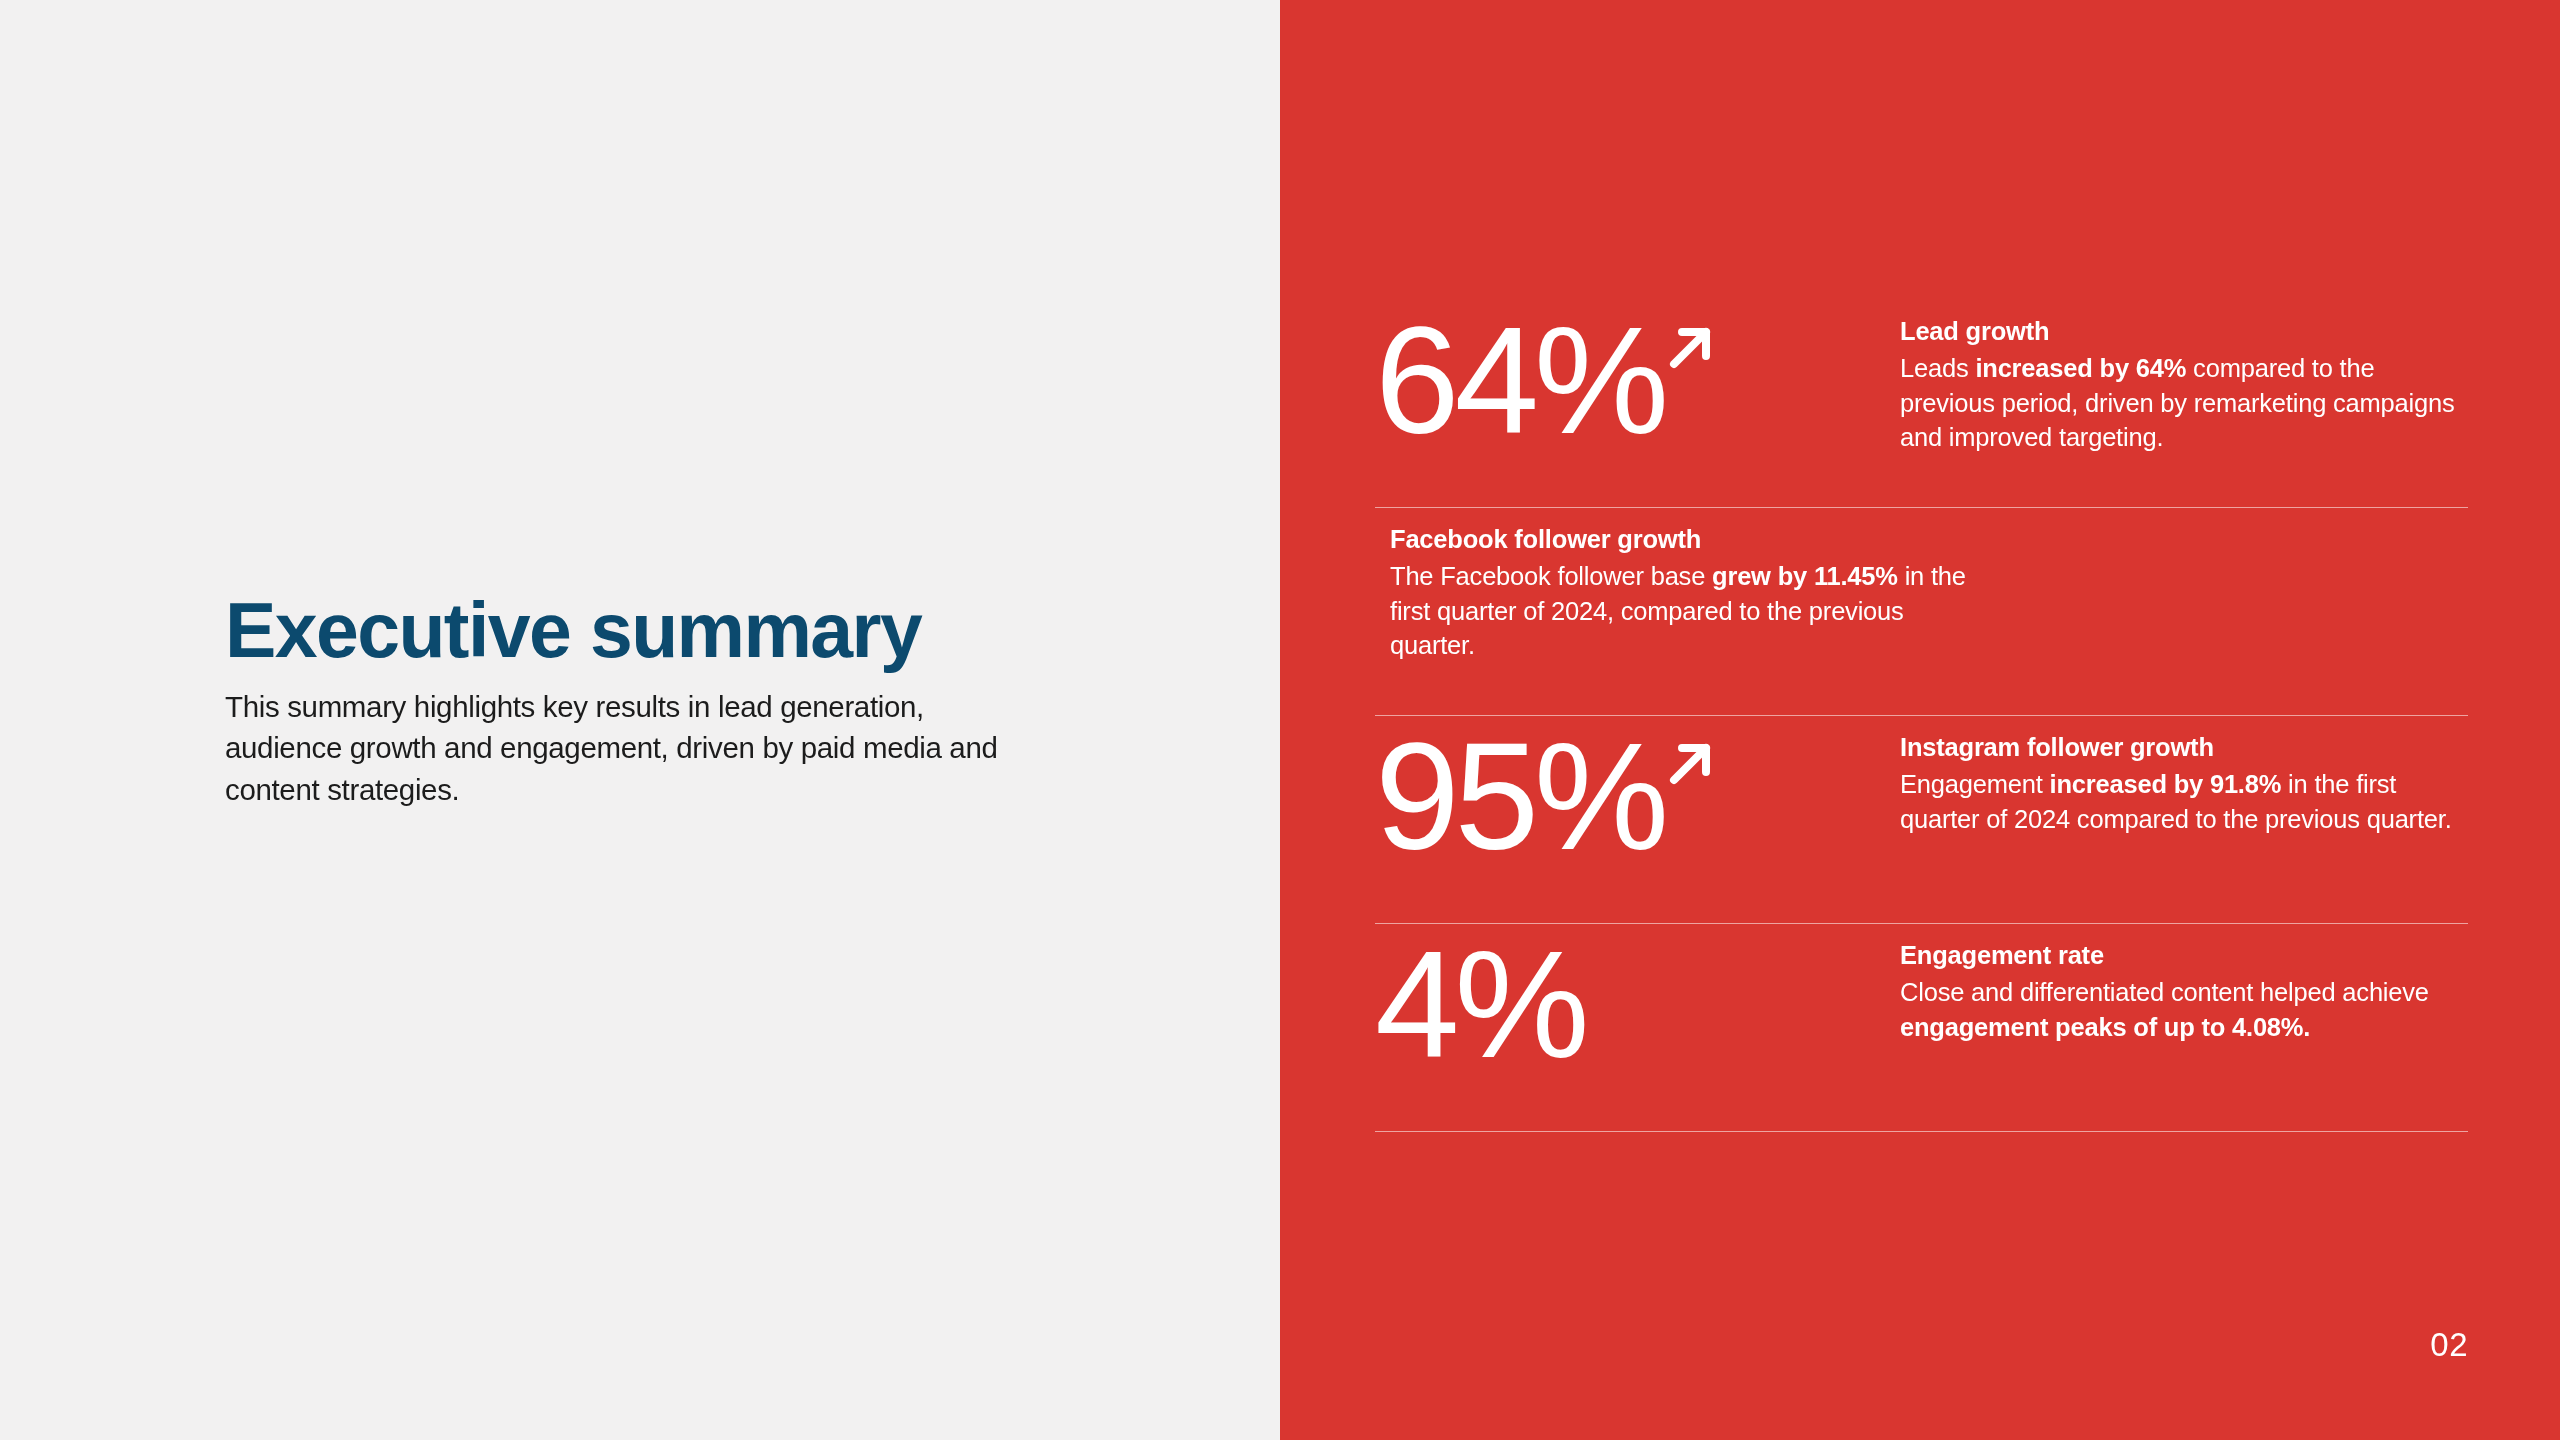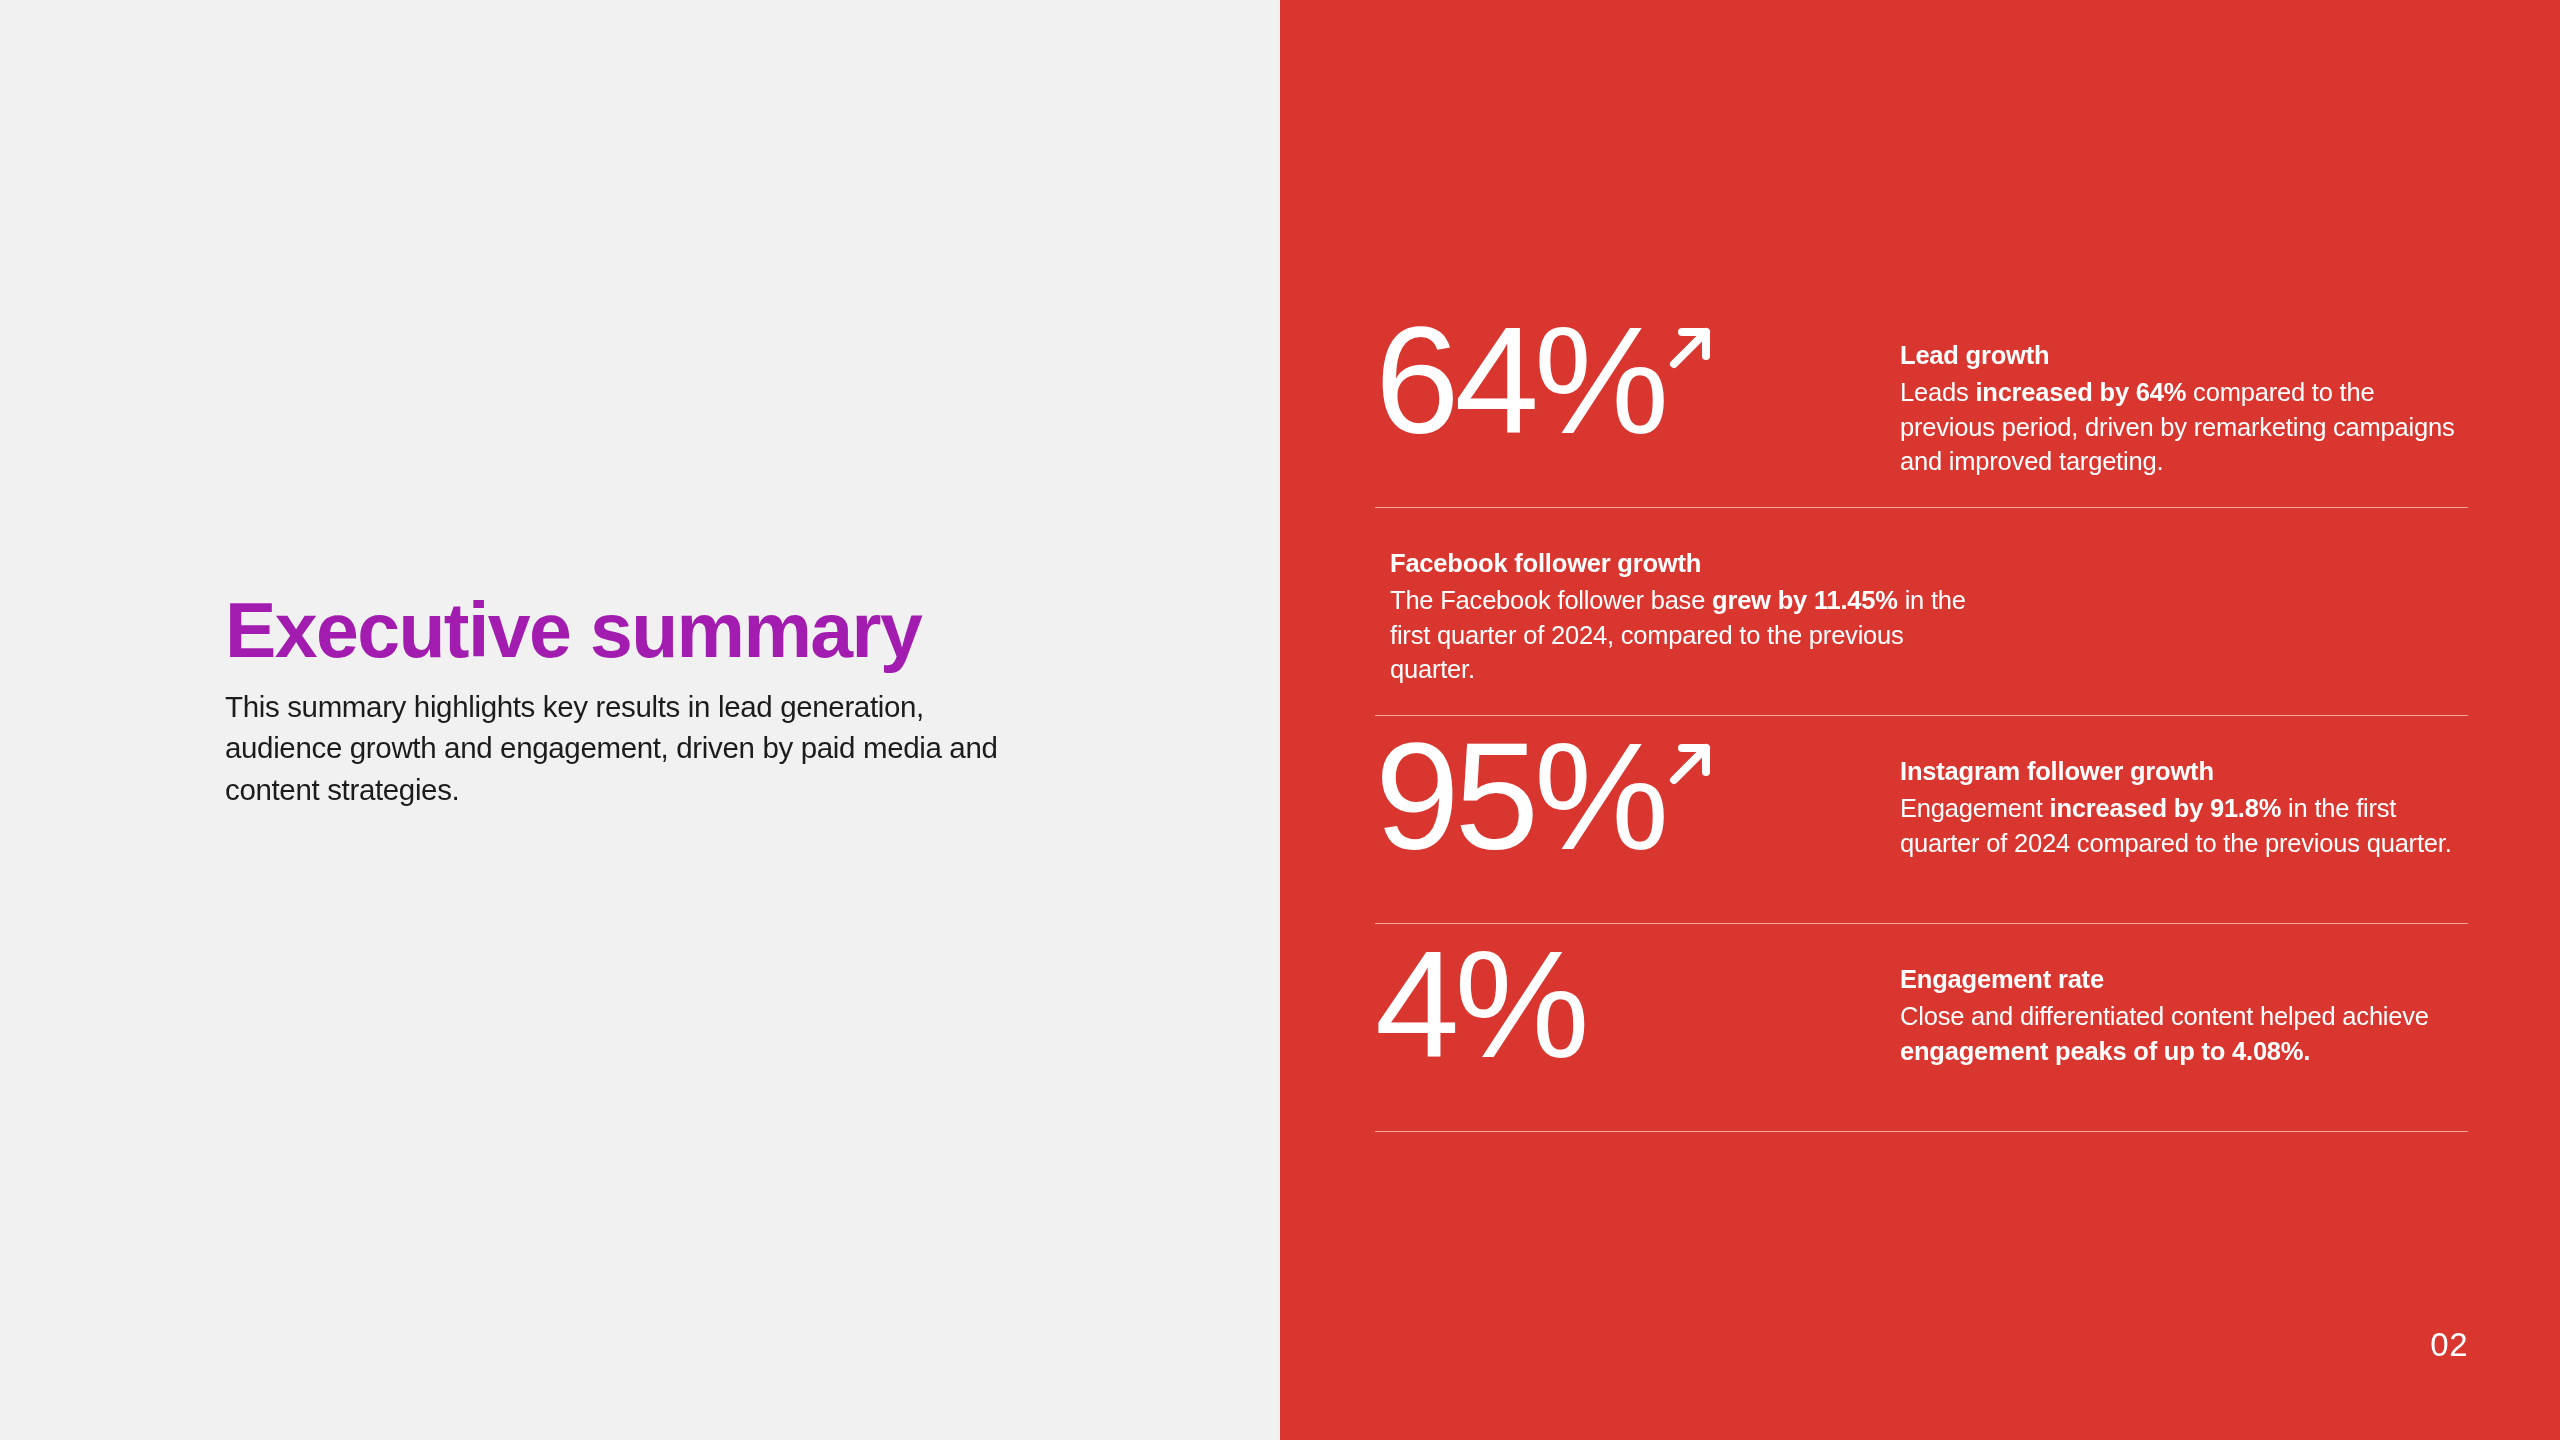--- a/index.html
+++ b/index.html
@@ -27,21 +27,21 @@
     position:absolute;
     left:225px;
     top:592px;
     width:820px;
   }
   .page-title {
     font-size:77px;
     font-weight:700;
     letter-spacing:-1.6px;
     line-height:1.0;
-    color:#a21caf;
+    color:#0c4a6e;
     white-space:nowrap;
   }
   .page-subtitle {
     margin-top:17px;
     font-size:29.5px;
     font-weight:400;
     line-height:1.40;
     color:#1c1c1c;
     letter-spacing:-0.35px;
     max-width:800px;
@@ -103,21 +103,20 @@
     padding-top:16px;
     padding-left:15px;
     color:#FFFFFF;
   }
   .stat-heading {
     font-size:25.5px;
     font-weight:700;
     line-height:1.25;
     letter-spacing:-0.2px;
     margin-bottom:3px;
-    margin-top:24px;
   }
   .stat-desc {
     font-size:25.5px;
     font-weight:400;
     line-height:1.36;
     letter-spacing:-0.2px;
     max-width:580px;
   }
   .stat-desc b { font-weight:700; }
 

